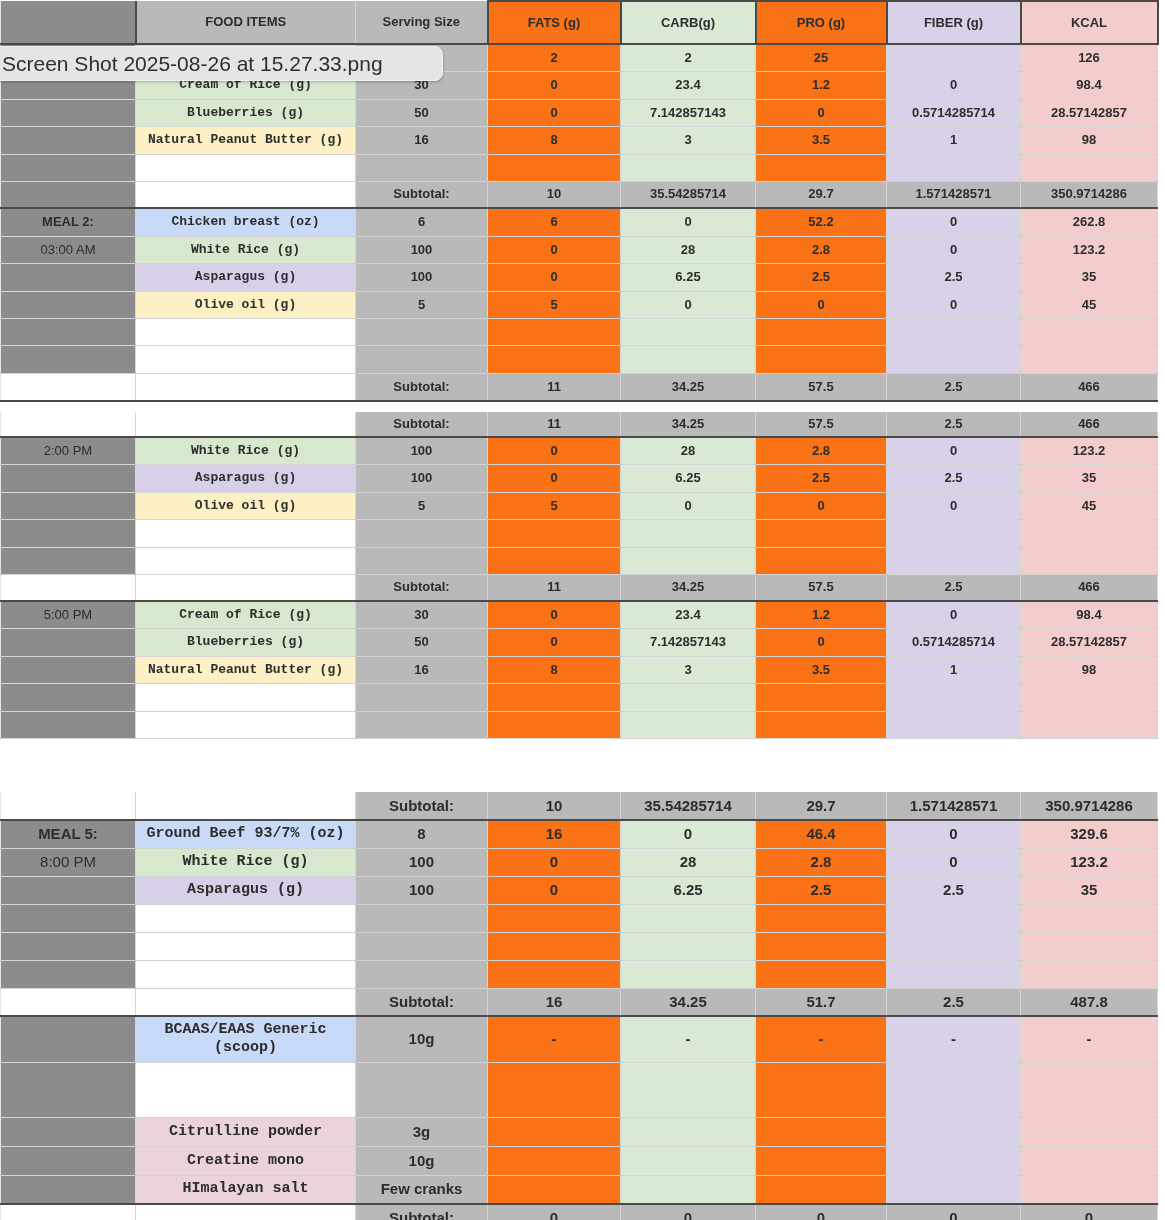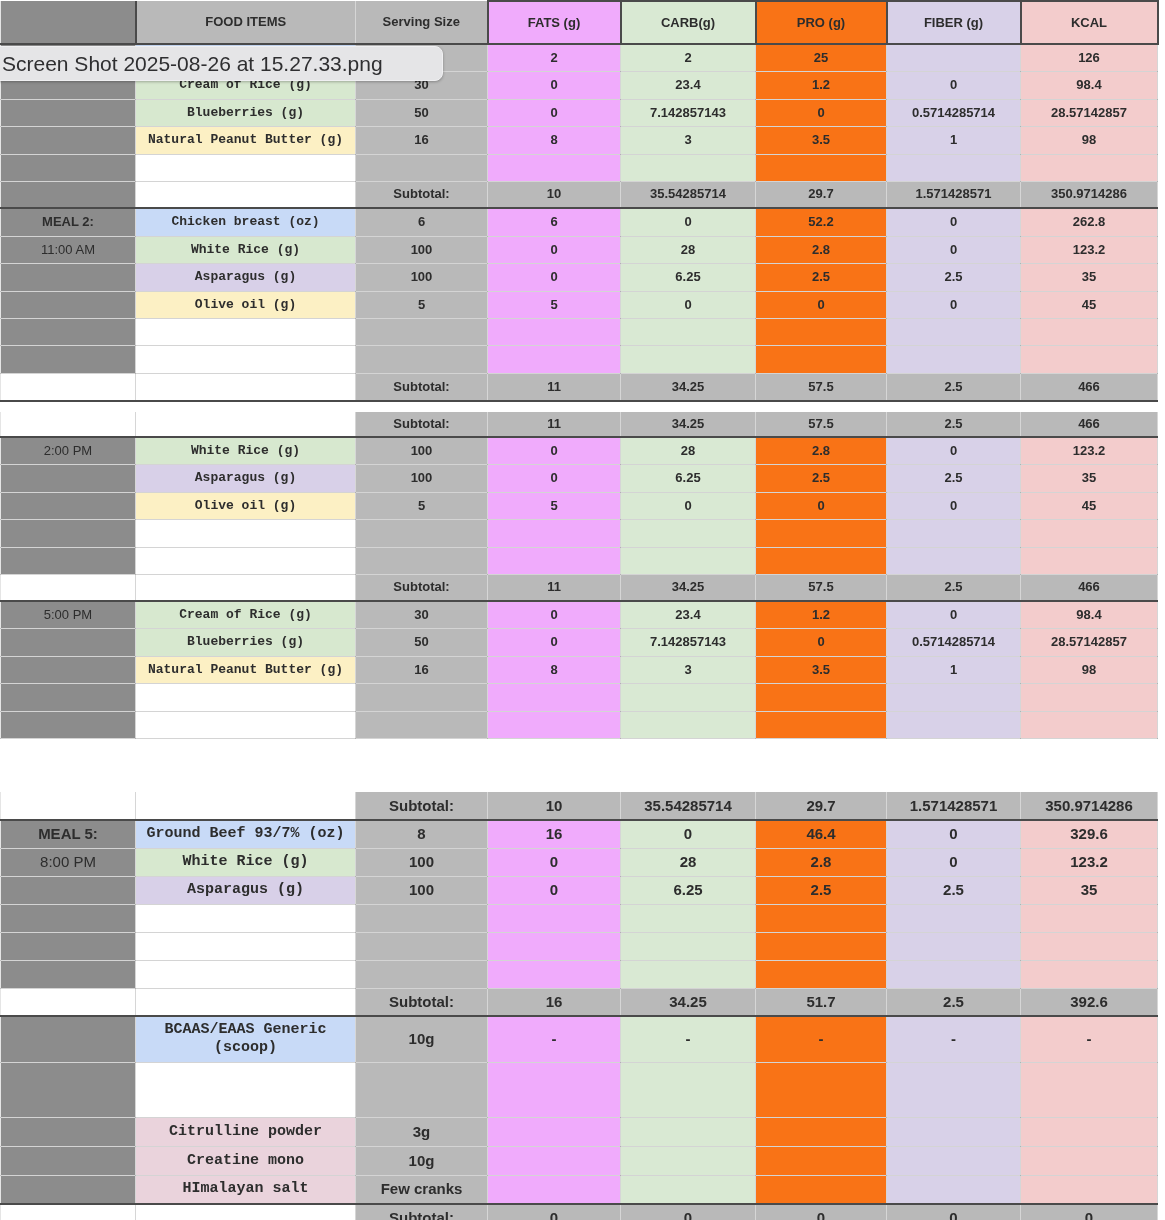--- a/index.html
+++ b/index.html
@@ -11,21 +11,21 @@
   td{padding:0;margin:0;overflow:hidden;text-align:center;vertical-align:middle;
      color:#2d2d2d;font-weight:600;line-height:1.05;
      border-right:1px solid rgba(0,0,0,0.16);border-bottom:1px solid rgba(0,0,0,0.17);
      border-left:1px solid rgba(0,0,0,0.10);}
   #tblA td{font-size:13px;}
   #tblB td{font-size:15px;}
   
   .bg-gd{background:#8c8c8c;}        
   .bg-gm{background:#b9b9b9;}        
   .bg-w{background:#ffffff;}
-  .bg-fats{background:#f0abfc;}
+  .bg-fats{background:#f97316;}
   .bg-carb{background:#d9e9d3;}
   .bg-pro{background:#f97316;}
   .bg-fiber{background:#d8d1e8;}
   .bg-kcal{background:#f3cccc;}
   .bg-fblue{background:#c8daf7;}
   .bg-fgreen{background:#d7e8cf;}
   .bg-fpurple{background:#d8d0e8;}
   .bg-fyellow{background:#fcf0c4;}
   .bg-fpink{background:#ead3dc;}
   
@@ -136,21 +136,21 @@
           <td class="bg-gd mlabel">MEAL 2:</td>
           <td class="bg-fblue foodcell">Chicken breast (oz)</td>
           <td class="bg-gm">6</td>
           <td class="bg-fats">6</td>
           <td class="bg-carb">0</td>
           <td class="bg-pro">52.2</td>
           <td class="bg-fiber">0</td>
           <td class="bg-kcal">262.8</td>
         </tr>
         <tr style="height: 27px;">
-          <td class="bg-gd mtime">11:00 AM</td>
+          <td class="bg-gd mtime">03:00 AM</td>
           <td class="bg-fgreen foodcell">White Rice  (g)</td>
           <td class="bg-gm">100</td>
           <td class="bg-fats">0</td>
           <td class="bg-carb">28</td>
           <td class="bg-pro">2.8</td>
           <td class="bg-fiber">0</td>
           <td class="bg-kcal">123.2</td>
         </tr>
         <tr style="height: 28px;">
           <td class="bg-gd mlabel"></td>
@@ -410,21 +410,21 @@
           <td class="bg-kcal"></td>
         </tr>
         <tr class="db" style="height: 28px;">
           <td class="bg-w"></td>
           <td class="bg-w"></td>
           <td class="bg-gm sublabel">Subtotal:</td>
           <td class="bg-gm">16</td>
           <td class="bg-gm">34.25</td>
           <td class="bg-gm">51.7</td>
           <td class="bg-gm">2.5</td>
-          <td class="bg-gm">392.6</td>
+          <td class="bg-gm">487.8</td>
         </tr>
         <tr style="height: 46px;">
           <td class="bg-gd mlabel"></td>
           <td class="bg-fblue foodcell">BCAAS/EAAS Generic (scoop)</td>
           <td class="bg-gm">10g</td>
           <td class="bg-fats">-</td>
           <td class="bg-carb">-</td>
           <td class="bg-pro">-</td>
           <td class="bg-fiber">-</td>
           <td class="bg-kcal">-</td>

